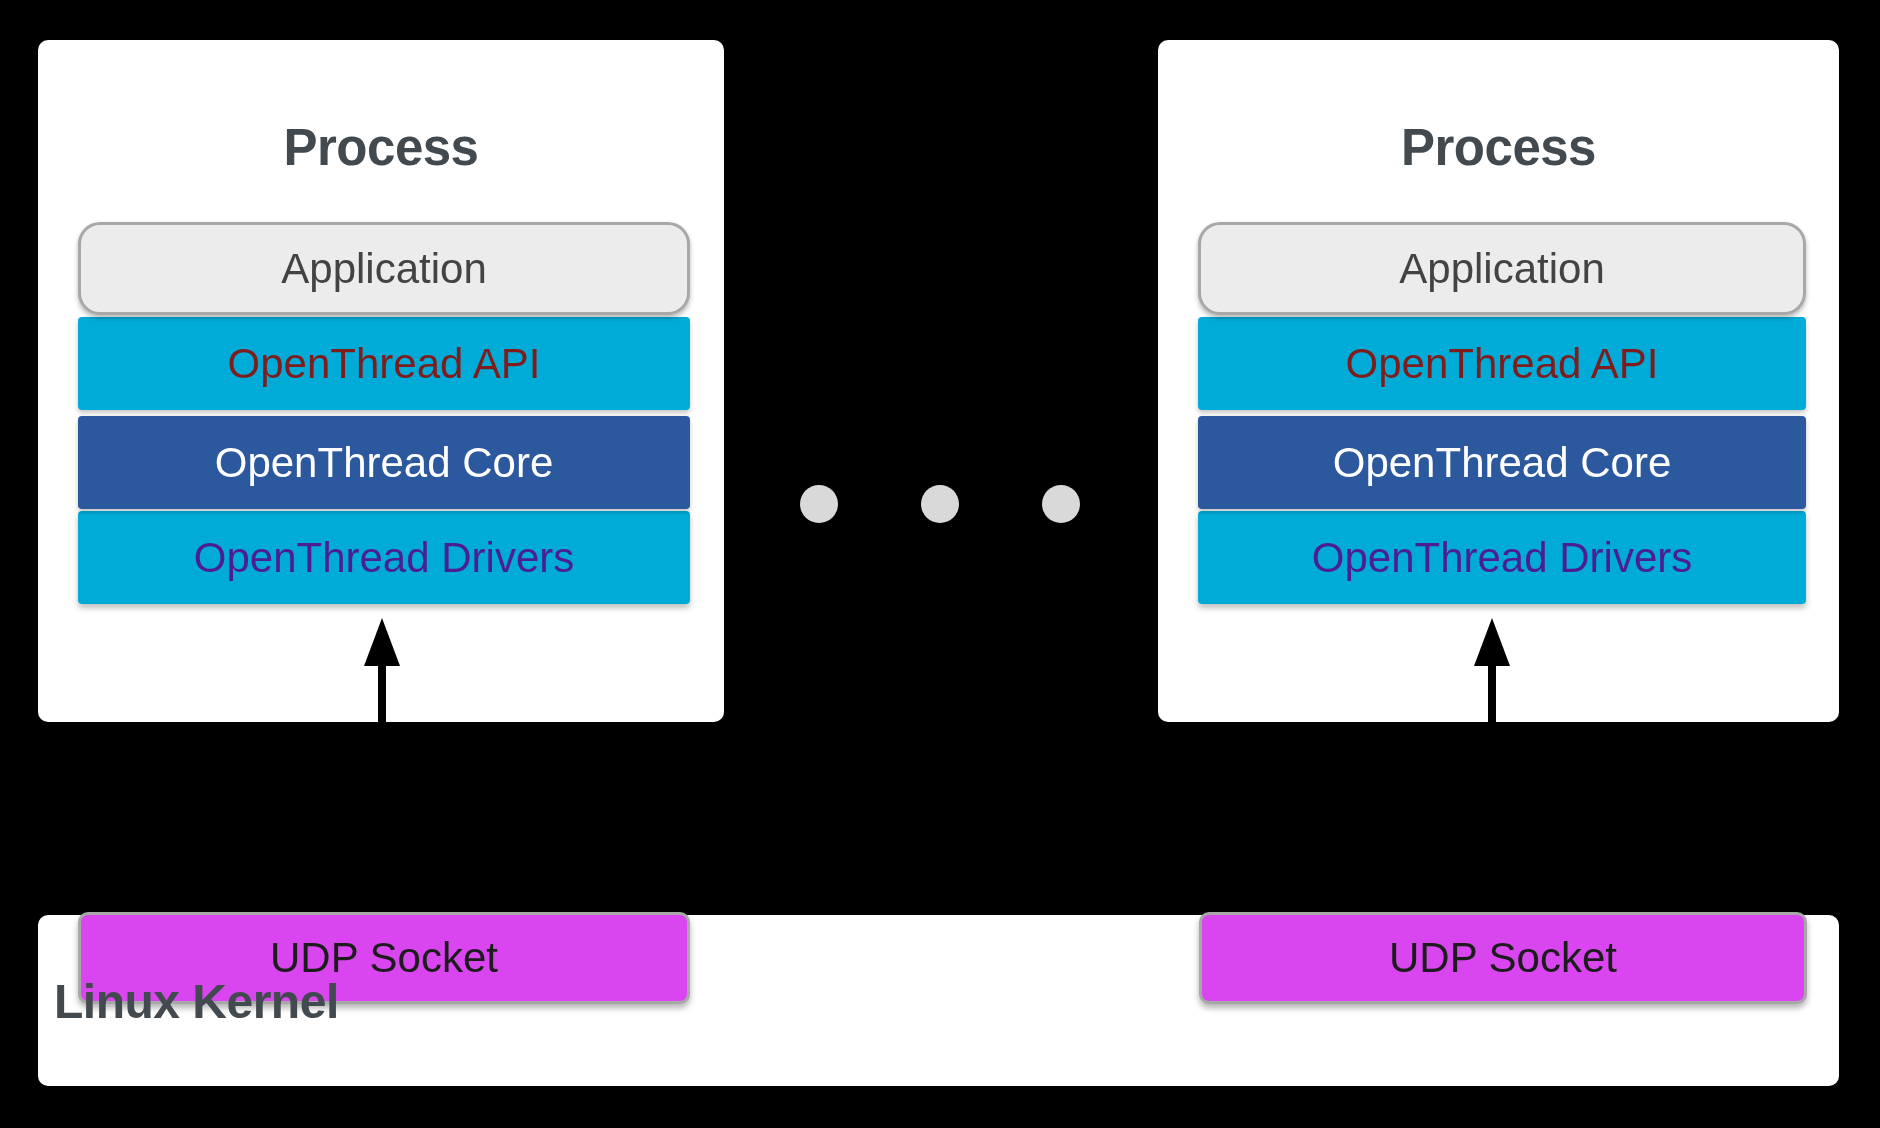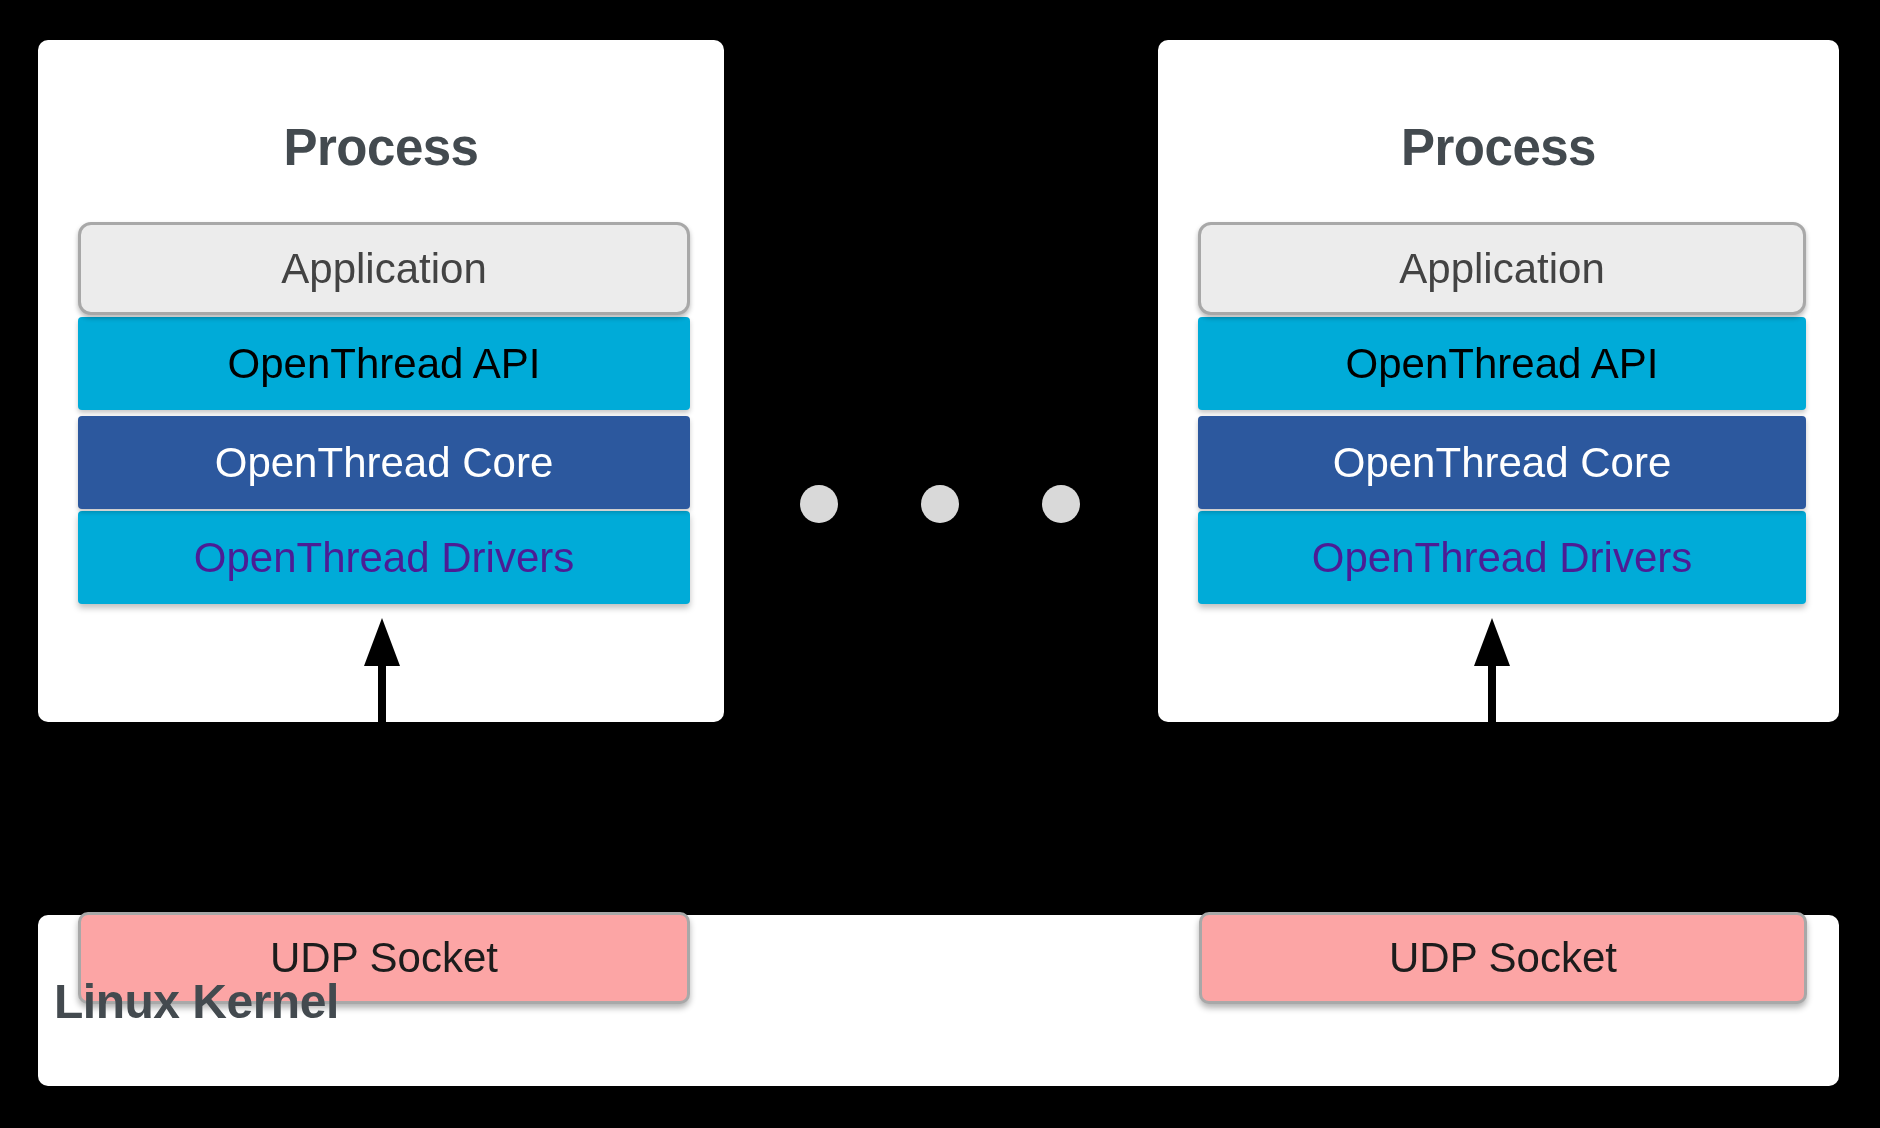--- a/index.html
+++ b/index.html
@@ -63,28 +63,28 @@
     align-items: center;
     justify-content: center;
     box-sizing: border-box;
     font-size: 42px;
     line-height: 1;
   }
 
   .layer.application {
     background: #ececec;
     border: 3px solid #a8a8a8;
-    border-radius: 13px;
+    border-radius: 22px;
     color: #434343;
     box-shadow: 0 3px 5px rgba(0,0,0,0.28);
     z-index: 3;
   }
   .layer.api {
     background: #00abd8;
-    color: #000000;
+    color: #7f1d1d;
     border-radius: 4px;
     margin-top: 2px;
     box-shadow: 0 3px 5px rgba(0,0,0,0.22);
     z-index: 2;
   }
   .layer.core {
     background: #2c589e;
     color: #ffffff;
     border-radius: 4px;
     margin-top: 6px;
@@ -150,21 +150,21 @@
     font-weight: bold;
     color: #434a4f;
     line-height: 1;
     letter-spacing: -0.5px;
   }
 
   .socket {
     position: absolute;
     top: -3px;
     height: 92px;
-    background: #fca5a5;
+    background: #d946ef;
     border: 3px solid #a8a8a8;
     border-radius: 10px;
     box-sizing: border-box;
     display: flex;
     align-items: center;
     justify-content: center;
     font-size: 42px;
     color: #1c1c1c;
     line-height: 1;
     box-shadow: 0 4px 6px rgba(0,0,0,0.3);

